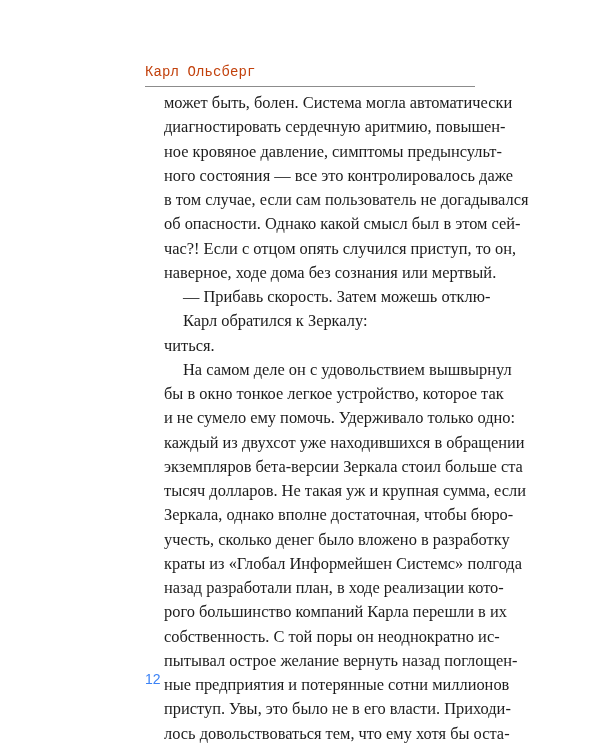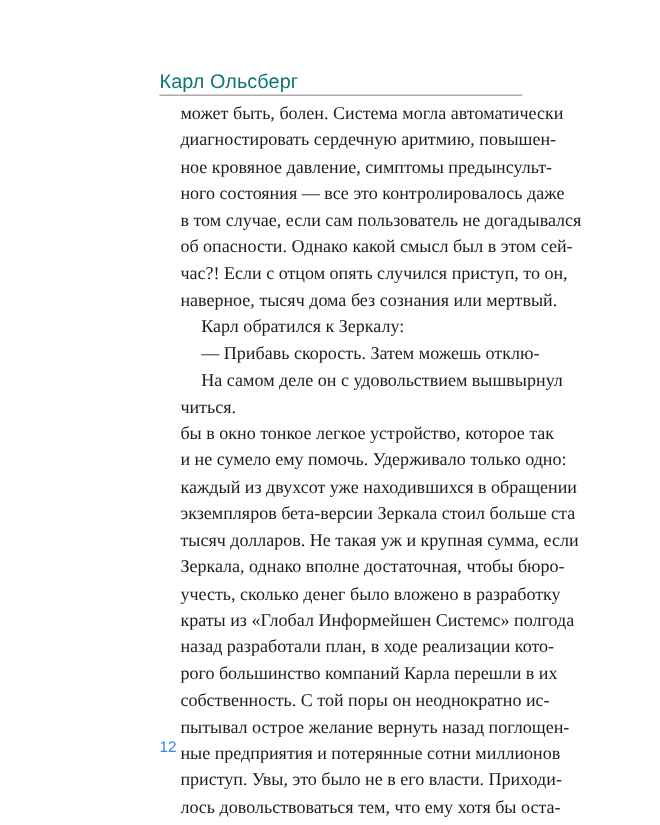--- a/index.html
+++ b/index.html
@@ -18,23 +18,23 @@
       position: absolute;
       left: 145px;
       top: 0;
       width: 330px;
       height: 750px;
     }
     .running-head {
       position: absolute;
       top: 64px;
       left: 0;
-      font-family: Liberation Sans, sans-serif;
-      font-size: 18px;
-      color: #0f766e;
+      font-family: Liberation Mono, monospace;
+      font-size: 14px;
+      color: #c2410c;
       letter-spacing: 0.1px;
     }
     .head-rule {
       position: absolute;
       top: 86px;
       left: 0;
       width: 330px;
       height: 0;
       border-top: 1px solid #8c8c8c;
     }
@@ -80,25 +80,25 @@
   <div class="head-rule"></div>
 
   <div class="body-text" id="body-text">
       <span class="line">может быть, болен. Система могла автоматически</span>
       <span class="line">диагностировать сердечную аритмию, повышен-</span>
       <span class="line">ное кровяное давление, симптомы предынсульт-</span>
       <span class="line">ного состояния — все это контролировалось даже</span>
       <span class="line">в том случае, если сам пользователь не догадывался</span>
       <span class="line">об опасности. Однако какой смысл был в этом сей-</span>
       <span class="line">час?! Если с отцом опять случился приступ, то он,</span>
-      <span class="line last">наверное, тысяч дома без сознания или мертвый.</span>
+      <span class="line last">наверное, ходе дома без сознания или мертвый.</span>
+      <span class="line indent">— Прибавь скорость. Затем можешь отклю-</span>
       <span class="line indent last">Карл обратился к Зеркалу:</span>
-      <span class="line indent">— Прибавь скорость. Затем можешь отклю-</span>
+      <span class="line last">читься.</span>
       <span class="line indent">На самом деле он с удовольствием вышвырнул</span>
-      <span class="line last">читься.</span>
       <span class="line">бы в окно тонкое легкое устройство, которое так</span>
       <span class="line">и не сумело ему помочь. Удерживало только одно:</span>
       <span class="line">каждый из двухсот уже находившихся в обращении</span>
       <span class="line">экземпляров бета-версии Зеркала стоил больше ста</span>
       <span class="line">тысяч долларов. Не такая уж и крупная сумма, если</span>
       <span class="line">Зеркала, однако вполне достаточная, чтобы бюро-</span>
       <span class="line">учесть, сколько денег было вложено в разработку</span>
       <span class="line">краты из «Глобал Информейшен Системс» полгода</span>
       <span class="line">назад разработали план, в ходе реализации кото-</span>
       <span class="line">рого большинство компаний Карла перешли в их</span>

